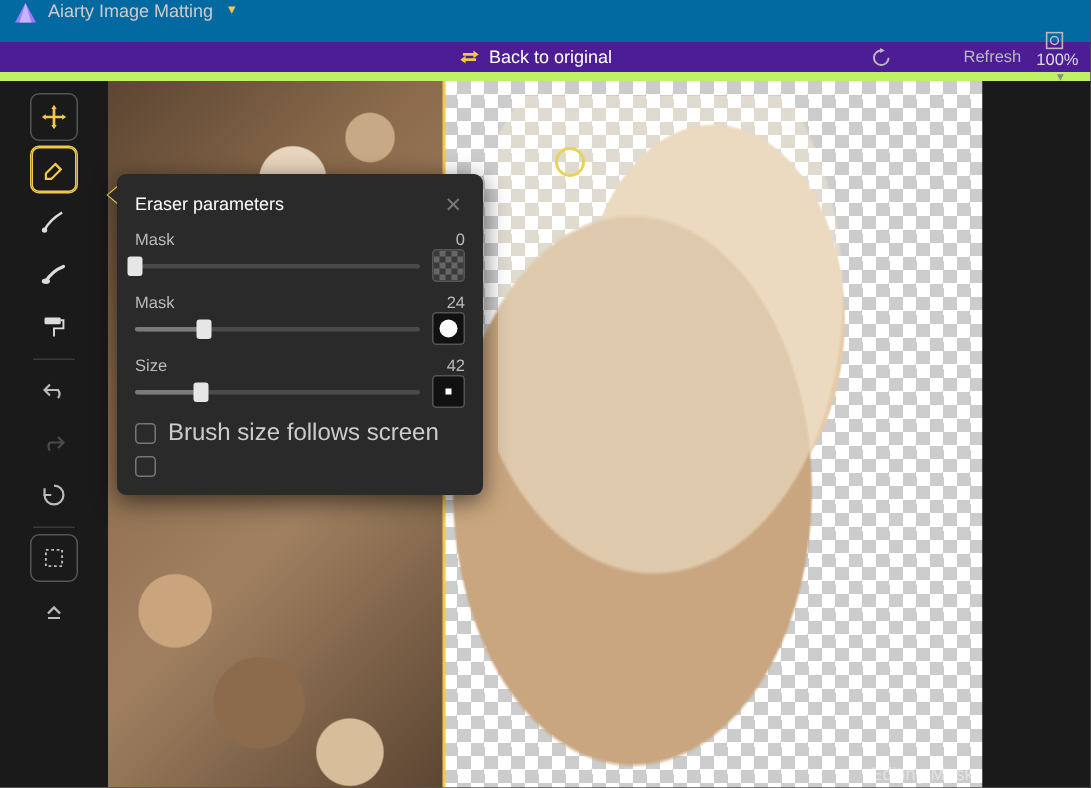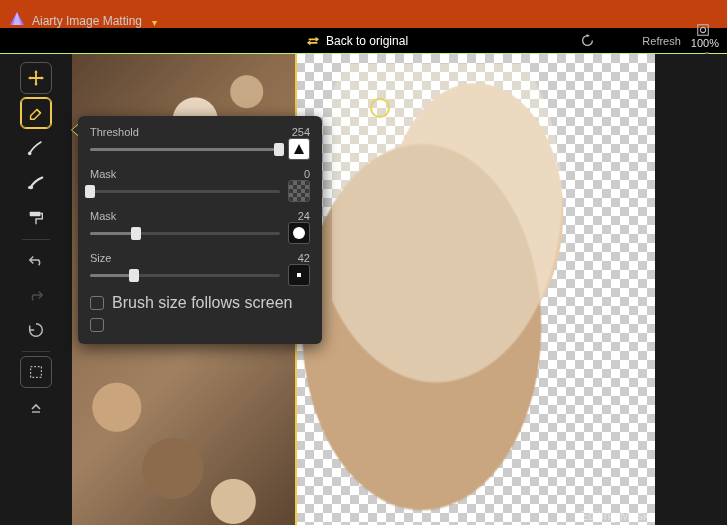--- a/index.html
+++ b/index.html
@@ -1,23 +1,23 @@
 <!DOCTYPE html>
 <html><head>
 <meta charset="utf-8">
 <style>
 * { margin: 0; padding: 0; box-sizing: border-box; font-family: -apple-system, BlinkMacSystemFont, "Segoe UI", Arial, sans-serif; }
 body { width: 727px; height: 525px; background: #1a1a1a; overflow: hidden; color: #ddd; }
 
-.titlebar { height: 28px; display: flex; align-items: flex-end; padding: 0 8px; background: #c2410c; }
+.titlebar { height: 28px; display: flex; align-items: flex-start; padding: 0 8px; background: #0369a1; }
 .logo { width: 18px; height: 18px; display: inline-flex; align-items: center; justify-content: center; margin-right: 6px; }
 .title-text { font-size: 12px; color: #ccc; }
 .chev { margin-left: 10px; font-size: 10px; color: #f2c84b; }
 
-.toolbar-top { height: 26px; background: #000000; display: flex; align-items: center; padding: 0 8px; border-bottom: 1px solid #bef264; }
+.toolbar-top { height: 26px; background: #4c1d95; display: flex; align-items: center; padding: 0 8px; border-bottom: 6px solid #bef264; }
 .back-orig { margin-left: 298px; display: flex; align-items: center; font-size: 12px; color: #fff; cursor: pointer; }
 .back-orig svg { margin-right: 6px; }
 .spacer { flex: 1; }
 .refresh { display: flex; align-items: center; font-size: 11px; color: #bbb; cursor: pointer; margin-right: 10px; gap: 44px; }
 .refresh svg { margin-right: 4px; }
 .zoom { display: flex; align-items: center; font-size: 11px; color: #ddd; cursor: pointer; flex-direction: column; }
 .zoom svg { margin-right: 4px; }
 .zoom .zchev { margin-left: 4px; font-size: 9px; color: #888; }
 
 .workspace { position: relative; height: 471px; display: flex; }
@@ -183,40 +183,25 @@
     <div class="tool-btn">
       <svg width="14" height="14" viewBox="0 0 14 14">
           <path d="M3 9 L7 5 L11 9" fill="none" stroke="#bbb" stroke-width="1.6"></path>
           <path d="M3 12 L11 12" stroke="#bbb" stroke-width="1.4"></path>
         </svg>
     </div>
   </div>
 
   <div class="params-panel">
     <div class="panel-caret"></div>
-
-    <div class="param-row">
-      <div class="param-top">
-        <span>Threshold</span>
-        <span>254</span>
-      </div>
-      <div class="param-body">
-        <div class="slider-wrap">
-          <div class="slider-track">
-              <div class="slider-fill" style="width:99.6%"></div>
-              <div class="slider-thumb" style="left:calc(99.6% - 5px)"></div>
-            </div>
-        </div>
-        <div class="swatch sw-tri">
-          <svg width="14" height="14" viewBox="0 0 14 14">
-              <path d="M7 2 L12 12 L2 12 Z" fill="#111"></path>
-            </svg>
-        </div>
-      </div>
-    </div>
+    <div class="params-header">
+      <span>Eraser parameters</span>
+      <span class="close-x">✕</span>
+    </div>
+
 
     <div class="param-row">
       <div class="param-top">
         <span>Mask</span>
         <span>0</span>
       </div>
       <div class="param-body">
         <div class="slider-wrap">
           <div class="slider-track">
               <div class="slider-fill" style="width:0%"></div>

